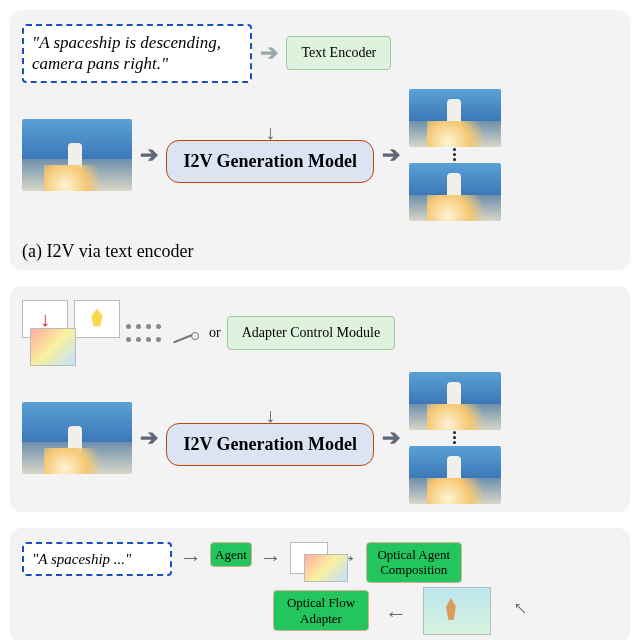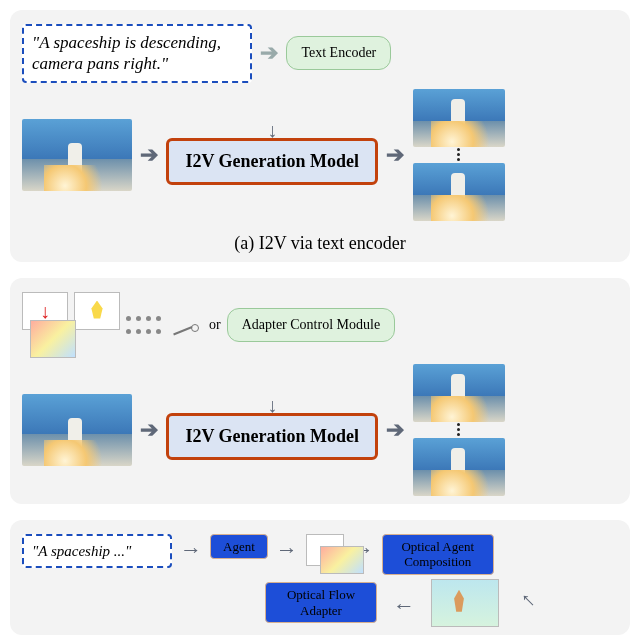--- a/index.html
+++ b/index.html
@@ -22,49 +22,48 @@
     border-radius: 4px;
     padding: 6px 8px;
     font-style: italic;
     font-size: 17px;
     background: #fff;
     line-height: 1.25;
   }
   .encoder-box {
     background: #dff2de;
     border: 1px solid #9ac99a;
-    border-radius: 12px;
+    border-radius: 4px;
     padding: 8px 14px;
     font-size: 14px;
     text-align: center;
   }
   .orange-box {
-    background: #1d4ed8;
+    background: #22c55e;
     border: 1px solid #d7b090;
     border-radius: 4px;
-    padding: 4px 12px;
+    padding: 4px 4px;
     font-size: 13px;
     text-align: center;
     line-height: 1.2;
     font-family: Liberation Serif, serif;
   }
   .model-box {
     background: #dbe4f3;
-    border: 3px solid #c2410c;
-    border-radius: 6px;
+    border: 1px solid #c2410c;
+    border-radius: 13px;
     padding: 10px 16px;
     font-size: 18px;
     font-weight: bold;
     text-align: center;
     flex: none;
   }
   .caption {
-    text-align: center;
     font-size: 18px;
-    margin-top: 12px;
+    margin-top: 20px;
   }
   .shuttle {
     width: 110px;
     height: 72px;
     background: linear-gradient(180deg, #5aa1d6 0%, #3c78b8 55%, #6b8fab 55%, #d9d6c8 100%);
     position: relative;
     flex: none;
     border-radius: 2px;
     overflow: hidden;
   }

